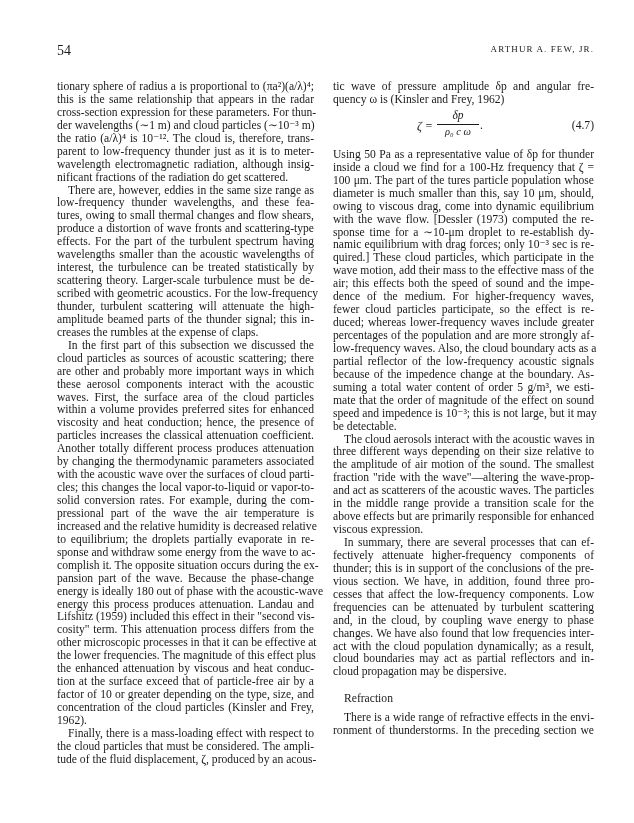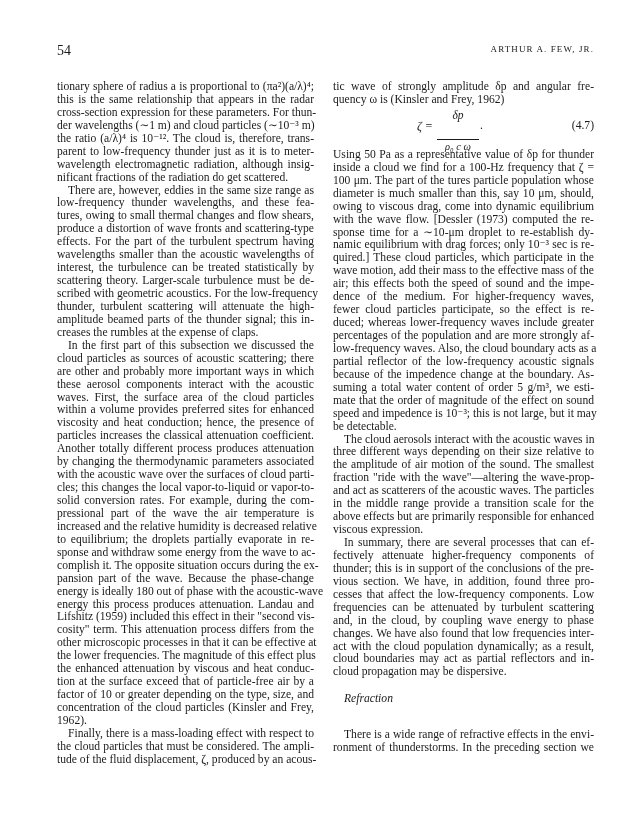--- a/index.html
+++ b/index.html
@@ -11,26 +11,26 @@
     .col { position: absolute; top: 81px; width: 257px; font-size: 11.6px; line-height: 12.95px; }
     .col-left { left: 57px; }
     .col-right { left: 333px; width: 261px; }
     .line { display: block; text-align: justify; text-align-last: justify; white-space: nowrap;
             overflow: visible; height: 12.95px; }
     .line.last { text-align-last: left; }
     .line.indent { text-indent: 11px; }
     .equation { position: relative; height: 36px; margin: 2px 0 4px 0; }
     .eq-lhs { position: absolute; left: 84px; top: 11px; font-style: italic; font-size: 12px; }
     .eq-frac { position: absolute; left: 104px; top: 0; width: 42px; text-align: center; font-size: 11.5px; }
-    .eq-num { display: block; font-style: italic; border-bottom: 1px solid #1a1a1a; padding-bottom: 17px; }
+    .eq-num { display: block; font-style: italic; border-bottom: 1px solid #1a1a1a; padding-bottom: 2px; }
     .eq-den { display: block; font-style: italic; font-size: 10.5px; padding-top: 1px; }
     .eq-period { position: absolute; left: 147px; top: 11px; }
     .eq-label { position: absolute; right: 0; top: 11px; }
-    .section-heading { display: block; font-style: italic; height: 12.95px; padding-left: 11px;
-                       margin-top: 14px; margin-bottom: 23px; }
+    .section-heading { display: block; height: 12.95px; padding-left: 11px;
+                       margin-top: 14px; margin-bottom: 6px; }
   </style>
 </head>
 <body>
 
 <div class="page">
   <div class="page-number">54</div>
   <div class="running-head">ARTHUR A. FEW, JR.</div>
 
   <div class="col col-left" id="left-col">
       <span class="line">tionary sphere of radius a is proportional to (πa²)(a/λ)⁴;</span>
@@ -83,21 +83,21 @@
       <span class="line">factor of 10 or greater depending on the type, size, and</span>
       <span class="line">concentration of the cloud particles (Kinsler and Frey,</span>
       <span class="line last">1962).</span>
       <span class="line indent">Finally, there is a mass-loading effect with respect to</span>
       <span class="line">the cloud particles that must be considered. The ampli-</span>
       <span class="line">tude of the fluid displacement, ζ, produced by an acous-</span>
     </div>
 
   <div class="col col-right">
     <div id="right-pre">
-        <span class="line">tic wave of strongly amplitude δp and angular fre-</span>
+        <span class="line">tic wave of pressure amplitude δp and angular fre-</span>
         <span class="line last">quency ω is (Kinsler and Frey, 1962)</span>
       </div>
     <div class="equation">
       <span class="eq-lhs">ζ =</span>
       <span class="eq-frac">
         <span class="eq-num">δp</span>
         <span class="eq-den">ρ₀ c ω</span>
       </span>
       <span class="eq-period">.</span>
       <span class="eq-label">(4.7)</span>

